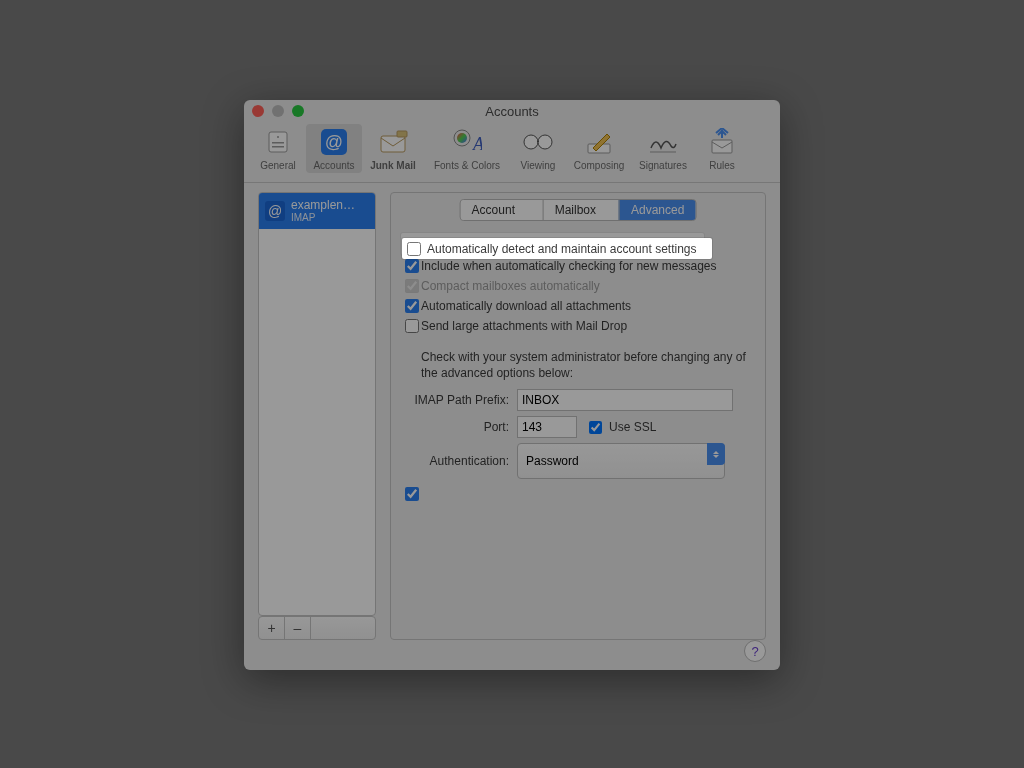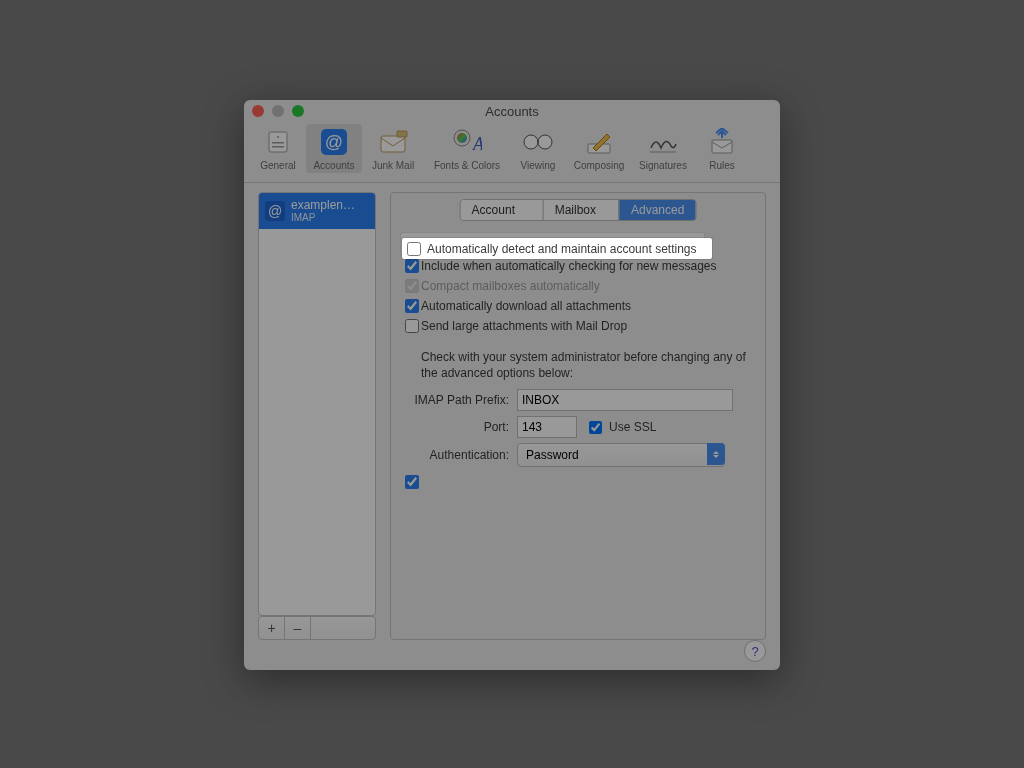--- a/index.html
+++ b/index.html
@@ -7,21 +7,21 @@
   .titlebar{height:22px;display:flex;align-items:center;padding:0 8px;position:relative;}
   .traffic{display:flex;gap:8px;}
   .tl{width:12px;height:12px;border-radius:50%;}
   .tl.red{background:#ff5f57;}
   .tl.yellow{background:#bdbdbd;}
   .tl.green{background:#28c940;}
   .wtitle{position:absolute;left:0;right:0;text-align:center;font-size:13px;color:#4a4a4a;pointer-events:none;}
   .toolbar{height:58px;display:flex;align-items:flex-start;padding:2px 6px 0 6px;gap:0;border-bottom:1px solid #c7c7c7;}
   .tbitem{width:56px;display:flex;flex-direction:column;align-items:center;gap:2px;padding:2px 0;border-radius:4px;cursor:default;}
   .tbitem .lbl{font-size:10px;color:#6a6a6a;}
-  .tbitem.jm{width:62px;}
+  .tbitem.jm{width:62px;font-weight:bold;}
   .tbitem.fc{width:86px;}
   .tbitem.sel{background:#d7d7d7;}
   .tbicon{width:32px;height:32px;display:flex;align-items:center;justify-content:center;}
   .content{position:absolute;top:82px;left:0;right:0;bottom:0;}
   
   .sidewrap{position:absolute;left:14px;top:10px;width:118px;bottom:30px;}
   .sidebar{position:absolute;left:0;top:0;right:0;bottom:24px;background:#fff;border:1px solid #c3c3c3;border-radius:4px;overflow:hidden;}
   .acctrow{height:36px;background:#2a7ff0;color:#fff;display:flex;align-items:center;gap:6px;padding:0 6px;}
   .acctrow .ic{width:20px;height:20px;border-radius:3px;background:#1c68d8;display:flex;align-items:center;justify-content:center;color:#fff;font-size:14px;}
   .acctrow .txt{display:flex;flex-direction:column;line-height:1.1;overflow:hidden;}
@@ -40,21 +40,21 @@
   .chk{display:flex;align-items:center;gap:2px;margin:2px 0 2px 8px;height:18px;}
   .chk input{margin:0;width:14px;height:14px;}
   .chk input.blue{accent-color:#2a7ff0;}
   .chk.dis{color:#9a9a9a;}
   
   .hilite{background:#fff;border-radius:2px;padding:2px 4px;margin-left:4px;display:inline-flex;align-items:center;gap:6px;height:18px;box-shadow:0 0 0 1px rgba(0,0,0,.05);}
   .note{margin:14px 10px 8px 24px;line-height:1.35;}
   .frow{display:flex;align-items:center;margin:5px 0;}
   .frow .flab{width:112px;text-align:right;padding-right:8px;}
   .frow input[type=text]{height:20px;border:1px solid #bcbcbc;background:#fff;padding:0 4px;font-size:12px;}
-  .frow select{height:24px;border:1px solid #bcbcbc;border-radius:4px;background:linear-gradient(#fdfdfd,#f1f1f1);font-size:12px;padding:0 4px;}
+  .frow select{height:36px;border:1px solid #bcbcbc;border-radius:4px;background:linear-gradient(#fdfdfd,#f1f1f1);font-size:12px;padding:0 4px;}
   .selwrap{position:relative;display:inline-block;}
   .selwrap .arrs{position:absolute;right:0;top:0;width:18px;height:22px;background:#4a8ff0;border-radius:0 4px 4px 0;display:flex;flex-direction:column;align-items:center;justify-content:center;gap:1px;pointer-events:none;}
   .selwrap .arrs:before,.selwrap .arrs:after{content:"";width:0;height:0;border-left:3px solid transparent;border-right:3px solid transparent;}
   .selwrap .arrs:before{border-bottom:3px solid #fff;}
   .selwrap .arrs:after{border-top:3px solid #fff;}
   .help{position:absolute;right:14px;bottom:8px;width:20px;height:20px;border-radius:50%;border:1px solid #b9b9b9;background:#fff;color:#6a3fcf;font-size:13px;display:flex;align-items:center;justify-content:center;cursor:default;}
   
   .scrim{position:absolute;inset:0;background:rgba(0,0,0,.4);pointer-events:none;}
   
   .spot{position:absolute;left:402px;top:238px;width:300px;height:21px;background:#fff;border-radius:2px;box-shadow:0 0 0 1px rgba(0,0,0,.1);pointer-events:none;display:flex;align-items:center;gap:6px;padding:0 5px;}

